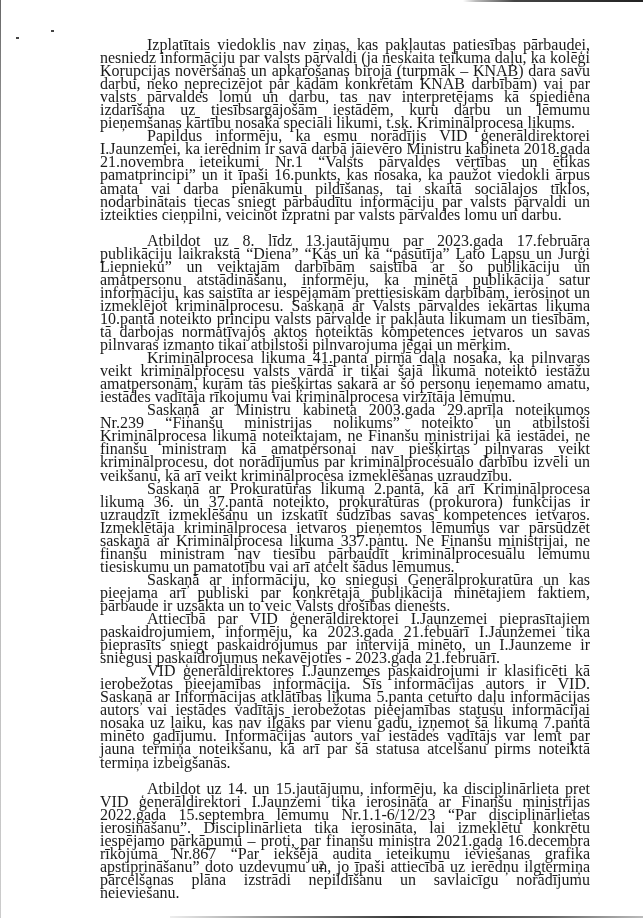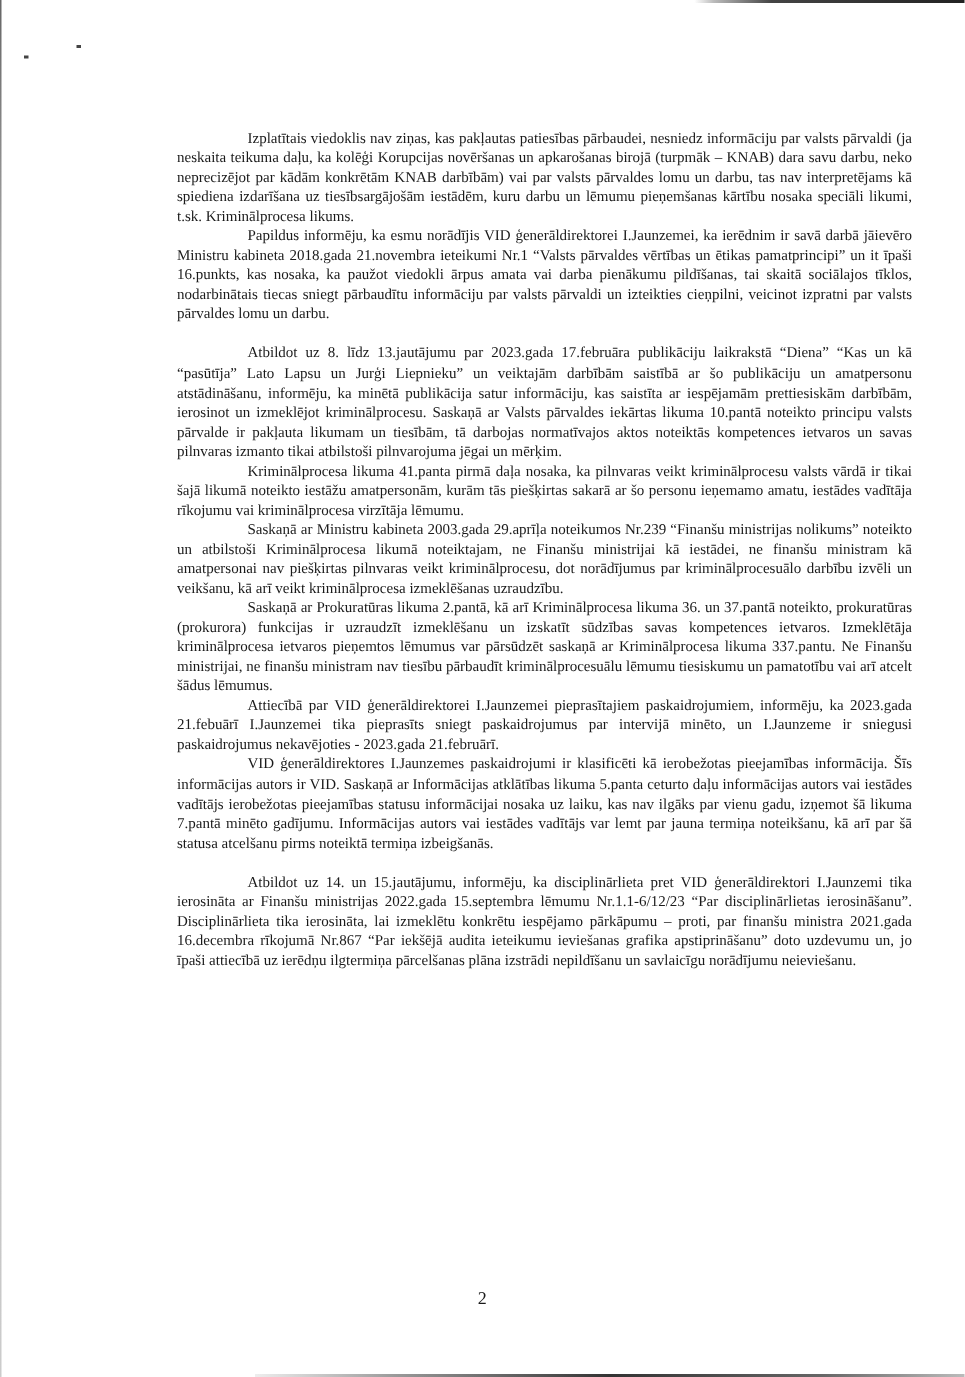--- a/index.html
+++ b/index.html
@@ -14,22 +14,22 @@
   .scan-left {
     position: absolute; top: 0; left: 0; width: 1px; height: 918px;
     background: linear-gradient(to bottom, #666 0%, #aaa 20%, #ccc 100%);
   }
   .scan-bottom {
     position: absolute; top: 916px; left: 170px; width: 473px; height: 2px;
     background: linear-gradient(to right, #eee 0%, #999 20%, #333 50%, #666 80%, #bbb 100%);
   }
   .speck { position: absolute; background: #444; }
   .page {
-    position: absolute; left: 118px; top: 38px; width: 490px;
-    font-size: 10px; line-height: 13.05px; margin-top: 48px;
+    position: absolute; left: 100px; top: 38px; width: 490px;
+    font-size: 16px; line-height: 13.05px;
   }
   .para {
     margin: 0; text-align: justify; text-indent: 47px;
     hyphens: none;
   }
   .gap { height: 13px; }
   .page-number {
     position: absolute; top: 858px; left: 0; width: 643px; text-align: center;
     font-size: 12px; font-family: "Liberation Serif", serif; color: #1a1a1a;
   }
@@ -47,20 +47,21 @@
   <div>
     <p class="para">Izplatītais viedoklis nav ziņas, kas pakļautas patiesības pārbaudei, nesniedz informāciju par valsts pārvaldi (ja neskaita teikuma daļu, ka kolēģi Korupcijas novēršanas un apkarošanas birojā (turpmāk – KNAB) dara savu darbu, neko neprecizējot par kādām konkrētām KNAB darbībām) vai par valsts pārvaldes lomu un darbu, tas nav interpretējams kā spiediena izdarīšana uz tiesībsargājošām iestādēm, kuru darbu un lēmumu pieņemšanas kārtību nosaka speciāli likumi, t.sk. Kriminālprocesa likums.</p>
     <p class="para">Papildus informēju, ka esmu norādījis VID ģenerāldirektorei I.Jaunzemei, ka ierēdnim ir savā darbā jāievēro Ministru kabineta 2018.gada 21.novembra ieteikumi Nr.1 “Valsts pārvaldes vērtības un ētikas pamatprincipi” un it īpaši 16.punkts, kas nosaka, ka paužot viedokli ārpus amata vai darba pienākumu pildīšanas, tai skaitā sociālajos tīklos, nodarbinātais tiecas sniegt pārbaudītu informāciju par valsts pārvaldi un izteikties cieņpilni, veicinot izpratni par valsts pārvaldes lomu un darbu.</p>
   </div>
   <div class="gap"></div>
   <div>
     <p class="para">Atbildot uz 8. līdz 13.jautājumu par 2023.gada 17.februāra publikāciju laikrakstā “Diena” “Kas un kā “pasūtīja” Lato Lapsu un Jurģi Liepnieku” un veiktajām darbībām saistībā ar šo publikāciju un amatpersonu atstādināšanu, informēju, ka minētā publikācija satur informāciju, kas saistīta ar iespējamām prettiesiskām darbībām, ierosinot un izmeklējot kriminālprocesu. Saskaņā ar Valsts pārvaldes iekārtas likuma 10.pantā noteikto principu valsts pārvalde ir pakļauta likumam un tiesībām, tā darbojas normatīvajos aktos noteiktās kompetences ietvaros un savas pilnvaras izmanto tikai atbilstoši pilnvarojuma jēgai un mērķim.</p>
     <p class="para">Kriminālprocesa likuma 41.panta pirmā daļa nosaka, ka pilnvaras veikt kriminālprocesu valsts vārdā ir tikai šajā likumā noteikto iestāžu amatpersonām, kurām tās piešķirtas sakarā ar šo personu ieņemamo amatu, iestādes vadītāja rīkojumu vai kriminālprocesa virzītāja lēmumu.</p>
     <p class="para">Saskaņā ar Ministru kabineta 2003.gada 29.aprīļa noteikumos Nr.239 “Finanšu ministrijas nolikums” noteikto un atbilstoši Kriminālprocesa likumā noteiktajam, ne Finanšu ministrijai kā iestādei, ne finanšu ministram kā amatpersonai nav piešķirtas pilnvaras veikt kriminālprocesu, dot norādījumus par kriminālprocesuālo darbību izvēli un veikšanu, kā arī veikt kriminālprocesa izmeklēšanas uzraudzību.</p>
     <p class="para">Saskaņā ar Prokuratūras likuma 2.pantā, kā arī Kriminālprocesa likuma 36. un 37.pantā noteikto, prokuratūras (prokurora) funkcijas ir uzraudzīt izmeklēšanu un izskatīt sūdzības savas kompetences ietvaros. Izmeklētāja kriminālprocesa ietvaros pieņemtos lēmumus var pārsūdzēt saskaņā ar Kriminālprocesa  likuma 337.pantu. Ne Finanšu ministrijai, ne finanšu ministram nav tiesību pārbaudīt kriminālprocesuālu lēmumu tiesiskumu un pamatotību vai arī atcelt šādus lēmumus.</p>
+    <p class="para">Saskaņā ar informāciju, ko sniegusi Ģenerālprokuratūra un kas pieejama arī publiski par konkrētajā publikācijā minētajiem faktiem, pārbaude ir uzsākta un to veic Valsts drošības dienests.</p>
     <p class="para">Attiecībā par VID ģenerāldirektorei I.Jaunzemei pieprasītajiem paskaidrojumiem, informēju, ka 2023.gada 21.febuārī I.Jaunzemei tika pieprasīts sniegt paskaidrojumus par intervijā minēto, un I.Jaunzeme ir sniegusi paskaidrojumus nekavējoties - 2023.gada 21.februārī.</p>
     <p class="para">VID ģenerāldirektores I.Jaunzemes  paskaidrojumi ir klasificēti kā ierobežotas pieejamības informācija. Šīs informācijas autors ir VID. Saskaņā ar Informācijas atklātības likuma 5.panta ceturto daļu  informācijas autors vai iestādes vadītājs ierobežotas pieejamības statusu informācijai nosaka uz laiku, kas nav ilgāks par vienu gadu, izņemot šā likuma 7.pantā minēto gadījumu. Informācijas autors vai iestādes vadītājs var lemt par jauna termiņa noteikšanu, kā arī par šā statusa atcelšanu pirms noteiktā termiņa izbeigšanās.</p>
   </div>
   <div class="gap"></div>
   <div>
     <p class="para">Atbildot uz 14. un 15.jautājumu, informēju, ka disciplinārlieta pret VID ģenerāldirektori I.Jaunzemi tika ierosināta ar Finanšu ministrijas 2022.gada 15.septembra lēmumu Nr.1.1-6/12/23 “Par disciplinārlietas ierosināšanu”. Disciplinārlieta tika ierosināta, lai izmeklētu konkrētu iespējamo pārkāpumu – proti, par finanšu ministra 2021.gada 16.decembra rīkojumā Nr.867 “Par iekšējā audita ieteikumu ieviešanas grafika apstiprināšanu” doto uzdevumu un, jo īpaši attiecībā uz ierēdņu ilgtermiņa pārcelšanas plāna izstrādi nepildīšanu un savlaicīgu norādījumu neieviešanu.</p>
   </div>
 </div>
 
 <div class="page-number">2</div>

